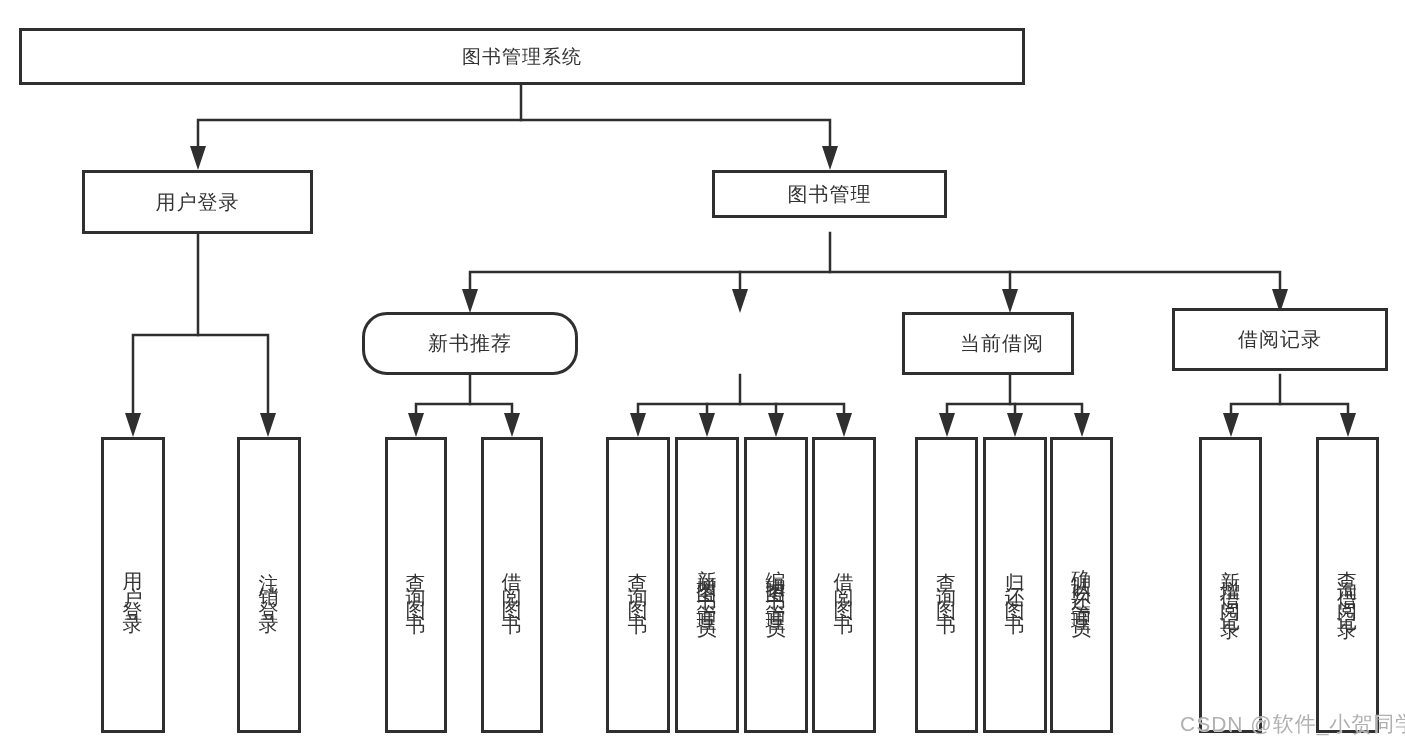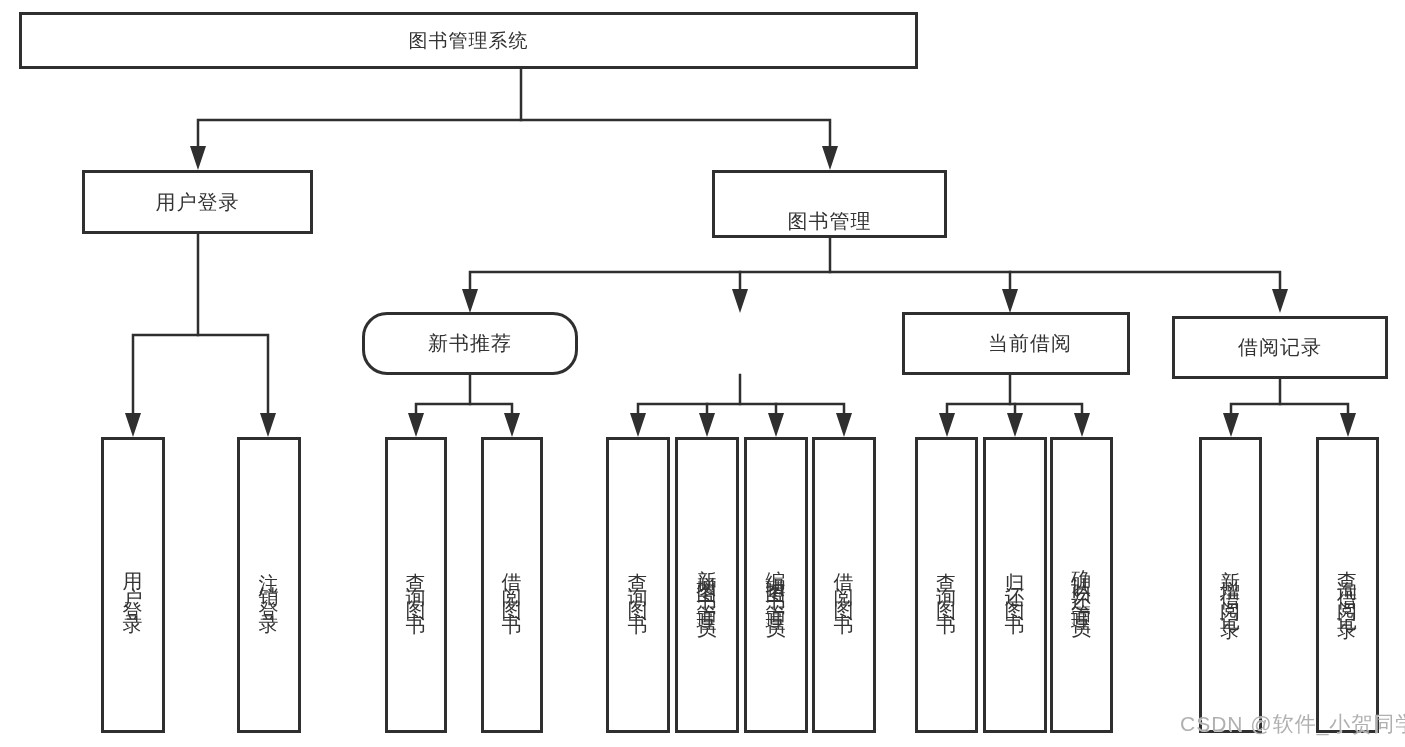--- a/index.html
+++ b/index.html
@@ -123,38 +123,38 @@
       <polygon points="768,413 784,413 776,437"></polygon>
       <polygon points="836,413 852,413 844,437"></polygon>
       <polygon points="939,413 955,413 947,437"></polygon>
       <polygon points="1007,413 1023,413 1015,437"></polygon>
       <polygon points="1074,413 1090,413 1082,437"></polygon>
       <polygon points="1223,413 1239,413 1231,437"></polygon>
       <polygon points="1340,413 1356,413 1348,437"></polygon>
     </g>
   </svg>
 
-  <div class="node h root" style="left:19px; top:12px; width:899px; height:57px;">
+  <div class="node h root" style="left:19px; top:28px; width:1006px; height:57px;">
     <span>图书管理系统</span>
   </div>
 
   <div class="node h" style="left:82px; top:170px; width:231px; height:64px;">
     <span>用户登录</span>
   </div>
-  <div class="node h" style="left:712px; top:170px; width:235px; height:68px;align-items:flex-end;">
+  <div class="node h" style="left:712px; top:170px; width:235px; height:48px;">
     <span>图书管理</span>
   </div>
 
   <div class="node h" style="left:362px; top:312px; width:216px; height:63px;border-radius:25px;">
     <span>新书推荐</span>
   </div>
-  <div class="node h" style="left:902px; top:312px; width:228px; height:63px;padding-left:28px;">
+  <div class="node h" style="left:902px; top:312px; width:172px; height:63px;padding-left:28px;">
     <span>当前借阅</span>
   </div>
-  <div class="node h" style="left:1172px; top:316px; width:216px; height:63px;">
+  <div class="node h" style="left:1172px; top:308px; width:216px; height:63px;">
     <span>借阅记录</span>
   </div>
 
   <div class="node v" style="left:101px; top:437px; width:64px; height:296px;">
     <span class="vtext">用户登录</span>
   </div>
   <div class="node v" style="left:237px; top:437px; width:64px; height:296px;">
     <span class="vtext">注销登录</span>
   </div>
 

